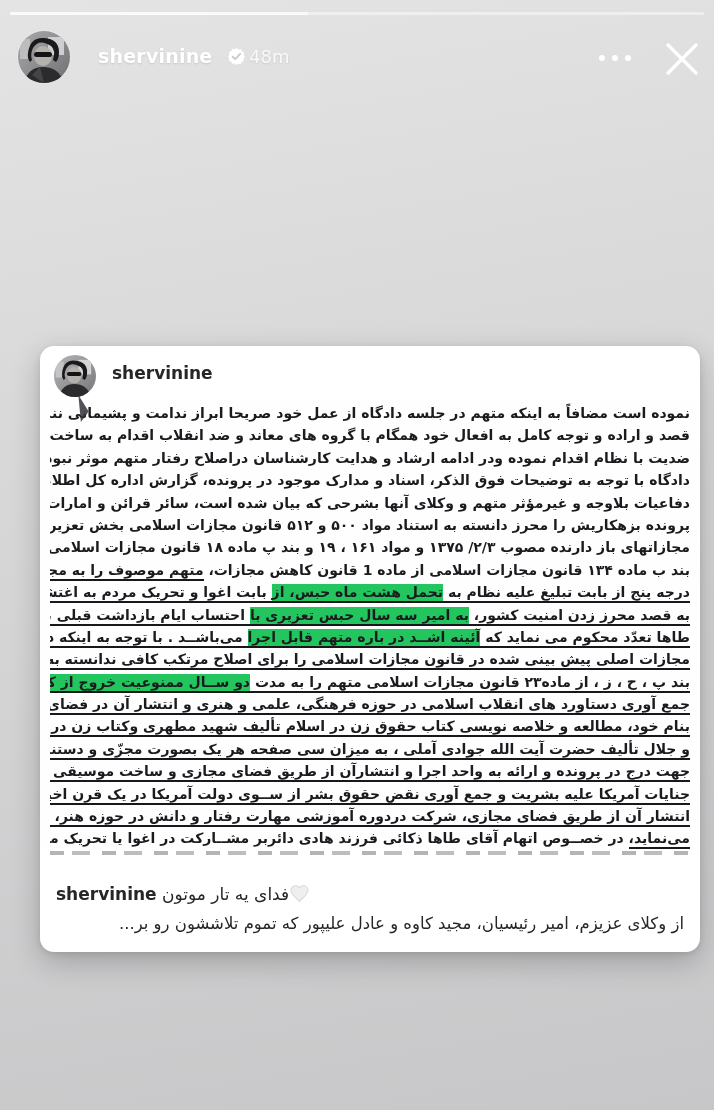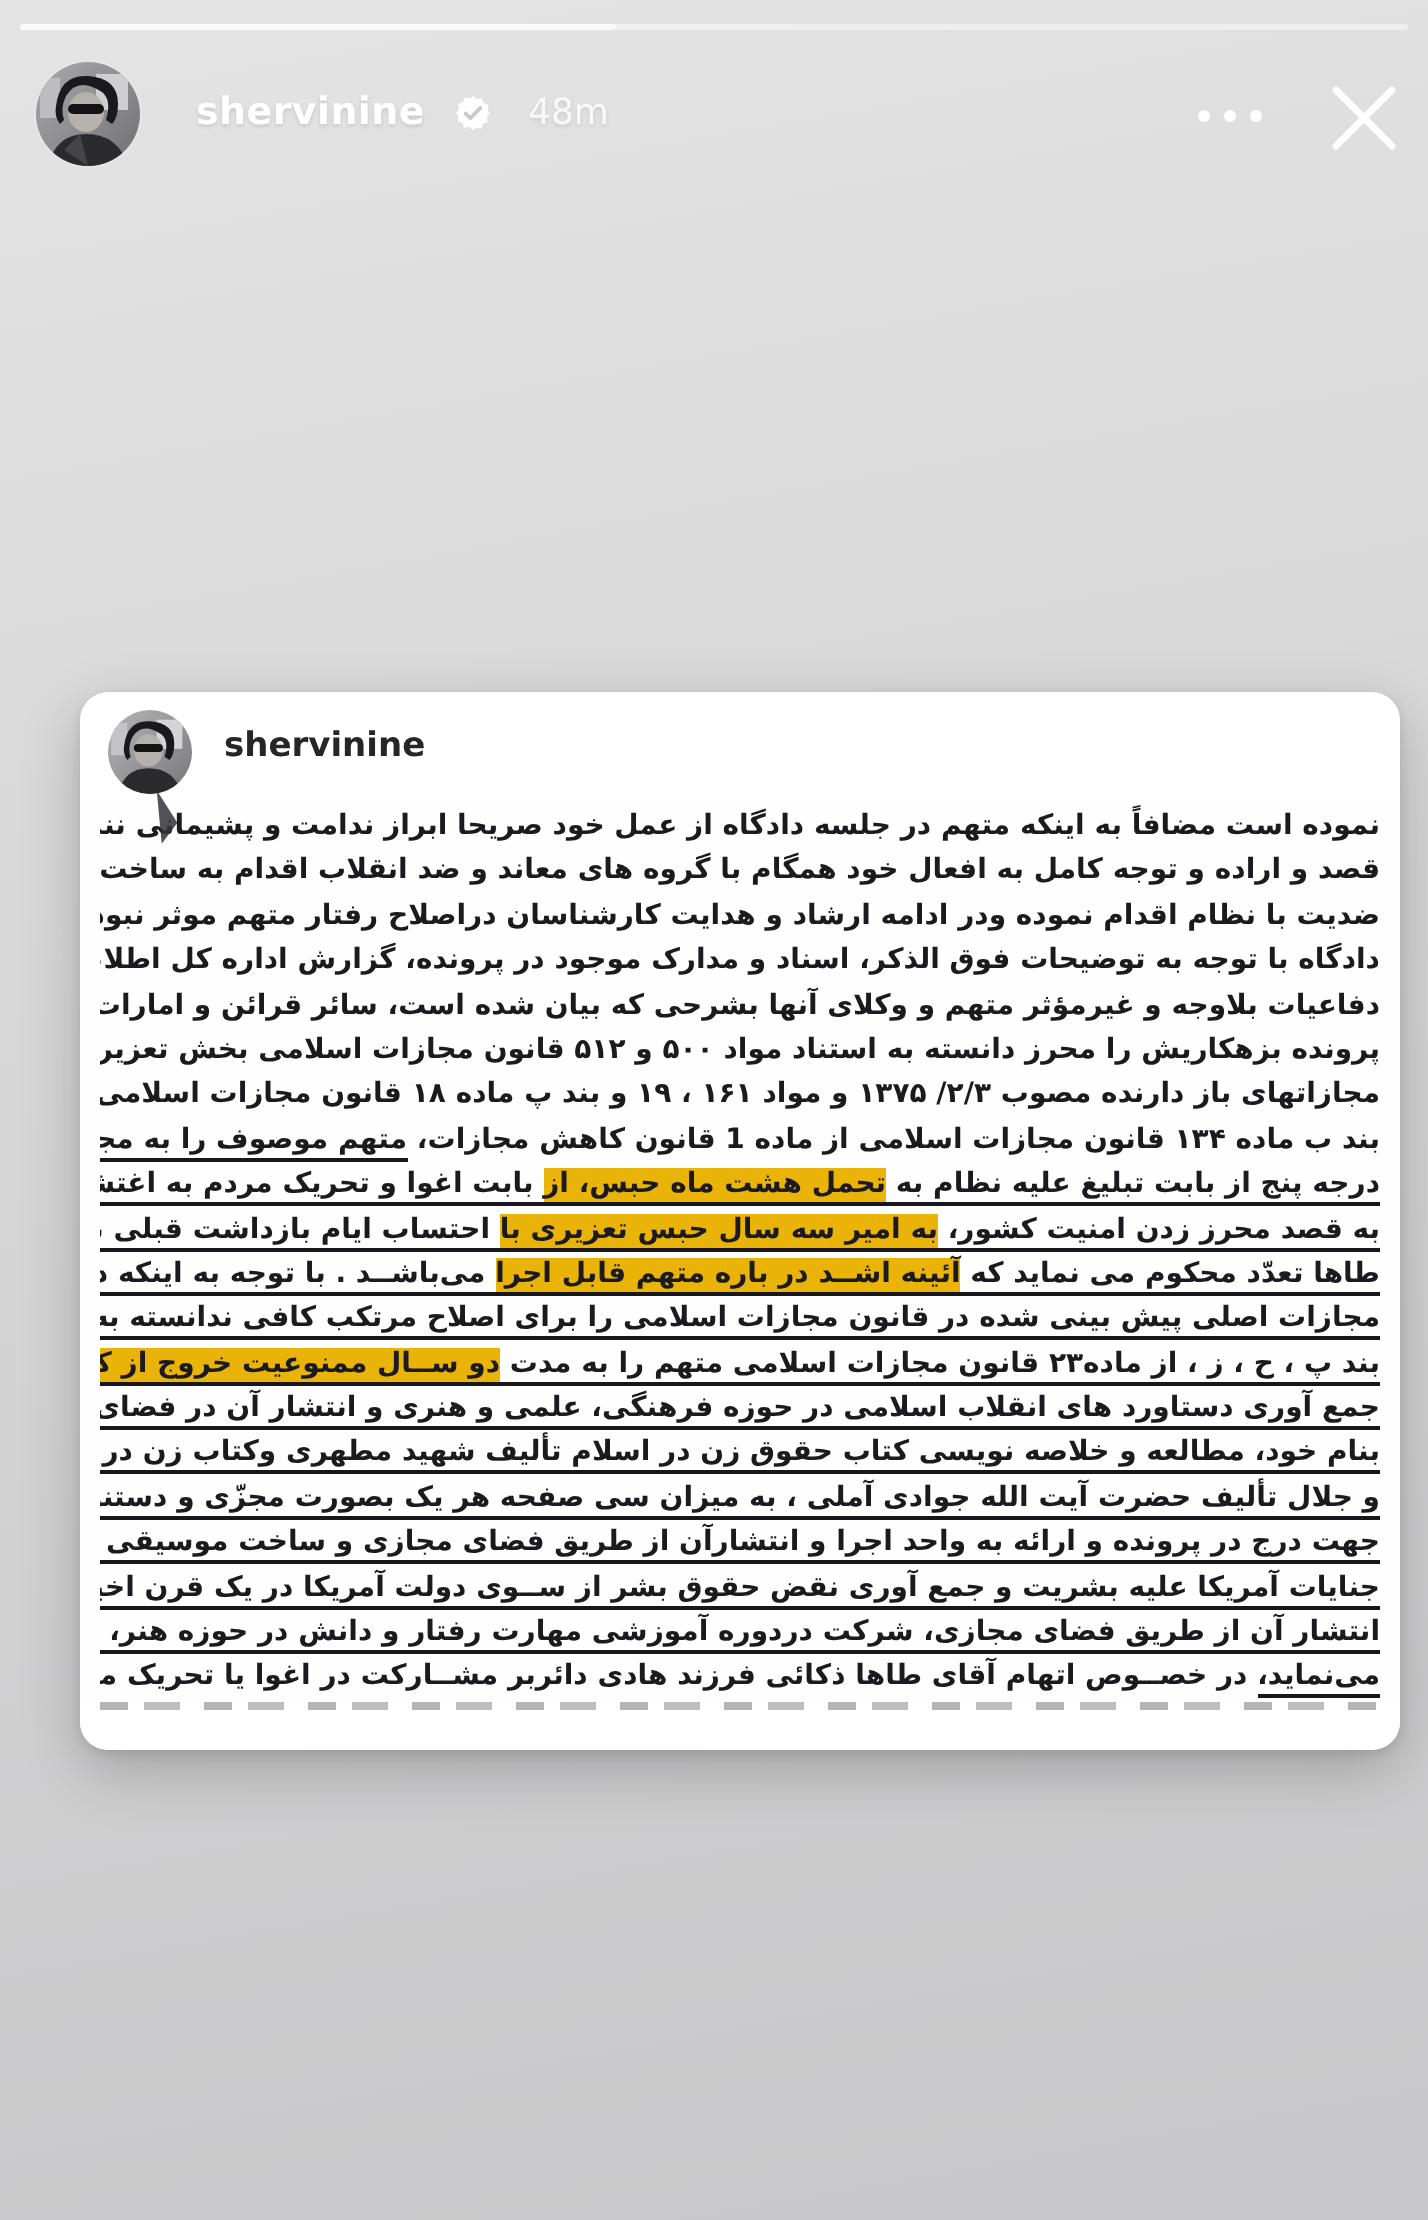--- a/index.html
+++ b/index.html
@@ -18,21 +18,21 @@
   .story-avatar{
     position:absolute;left:18px;top:3px;width:52px;height:52px;border-radius:50%;
     overflow:hidden;box-shadow:0 0 0 1px rgba(255,255,255,0.15);
   }
   .story-username{
     position:absolute;left:98px;top:17px;font-size:19px;font-weight:bold;color:#ffffff;
     letter-spacing:.2px;text-shadow:0 1px 2px rgba(0,0,0,0.12);
   }
   .verified{position:absolute;left:228px;top:20px;width:17px;height:17px;}
   .timestamp{
-    position:absolute;left:264px;top:18px;font-size:18px;color:rgba(255,255,255,0.85);
+    position:absolute;left:249px;top:18px;font-size:18px;color:rgba(255,255,255,0.85);
     text-shadow:0 1px 2px rgba(0,0,0,0.10);
   }
   .menu-dots{position:absolute;left:599px;top:27px;display:flex;gap:7px;cursor:pointer;}
   .menu-dots i{width:6px;height:6px;border-radius:50%;background:#ffffff;display:block;}
   .close-x{position:absolute;left:662px;top:11px;width:40px;height:40px;cursor:pointer;}
   
   .post-card{
     position:absolute;left:40px;top:346px;width:660px;border-radius:14px;background:#ffffff;
     box-shadow:0 10px 30px rgba(0,0,0,0.22),0 2px 6px rgba(0,0,0,0.10);
     overflow:hidden;
@@ -47,21 +47,21 @@
   
   .doc{
     position:relative;direction:rtl;padding:2px 10px 0 10px;background:#fefefe;
     color:#1b1b1f;font-weight:bold;font-size:14px;
   }
   .doc-line{
     text-align:justify;text-align-last:justify;line-height:22.4px;height:22.4px;
     overflow:hidden;white-space:nowrap;letter-spacing:0px;
   }
   .u{border-bottom:2.5px solid #17171c;padding-bottom:1px;}
-  .h{background-color:#eab308;}
+  .h{background-color:#22c55e;}
   .doc-fade{
     height:11px;overflow:hidden;opacity:.5;margin-top:2px;
     background:repeating-linear-gradient(90deg,#6a6a6e 0 14px,transparent 14px 22px,#7c7c80 22px 40px,transparent 40px 52px);
     background-size:auto 4px;background-repeat:repeat-x;background-position:0 1px;
   }
   .pen-mark{
     position:absolute;right:auto;left:36px;top:-4px;width:13px;height:26px;background:#333338;
     clip-path:polygon(0 0,100% 55%,55% 100%);transform:rotate(10deg);opacity:.85;
   }
   .doc-spacer{height:14px;background:#ffffff;}
@@ -164,13 +164,22 @@
       <div class="doc-line"><span class="u">بنام خود، مطالعه و خلاصه نویسی کتاب حقوق زن در اسلام تألیف شهید مطهری وکتاب زن در آئینه جمال</span></div>
       <div class="doc-line"><span class="u">و جلال تألیف حضرت آیت الله جوادی آملی ، به میزان سی صفحه هر یک بصورت مجزّی و دستنویس</span></div>
       <div class="doc-line"><span class="u">جهت درج در پرونده و ارائه به واحد اجرا و انتشارآن از طریق فضای مجازی و ساخت موسیقی درباره</span></div>
       <div class="doc-line"><span class="u">جنایات آمریکا علیه بشریت و جمع آوری نقض حقوق بشر از ســوی دولت آمریکا در یک قرن اخیر و</span></div>
       <div class="doc-line"><span class="u">انتشار آن از طریق فضای مجازی، شرکت دردوره آموزشی مهارت رفتار و دانش در حوزه هنر، محکوم</span></div>
       <div class="doc-line"><span class="u">می‌نماید،</span><span> در خصــوص اتهام آقای طاها ذکائی فرزند هادی دائربر مشــارکت در اغوا یا تحریک مردم به</span></div>
     </div>
   <div class="doc-fade" style="margin:0 10px;"></div>
   <div class="doc-spacer"></div>
 
+  <div class="caption">
+    <div class="caption-line1">
+      <span class="uname">shervinine</span>
+      <span class="fa">فدای یه تار موتون</span><svg class="heart" width="19" height="17" viewBox="0 0 24 22">
+          <path d="M12 21 C5 15 1 11.2 1 6.8 C1 3.5 3.6 1 6.8 1 C8.9 1 10.9 2.1 12 3.8 C13.1 2.1 15.1 1 17.2 1 C20.4 1 23 3.5 23 6.8 C23 11.2 19 15 12 21z" fill="#efefef" stroke="#d8d8d8" stroke-width="1.4"></path>
+        </svg>
+    </div>
+    <div class="caption-line2">از وکلای عزیزم، امیر رئیسیان، مجید کاوه و عادل علیپور که تموم تلاششون رو بر...</div>
+  </div>
 </div>
 
 </body></html>

